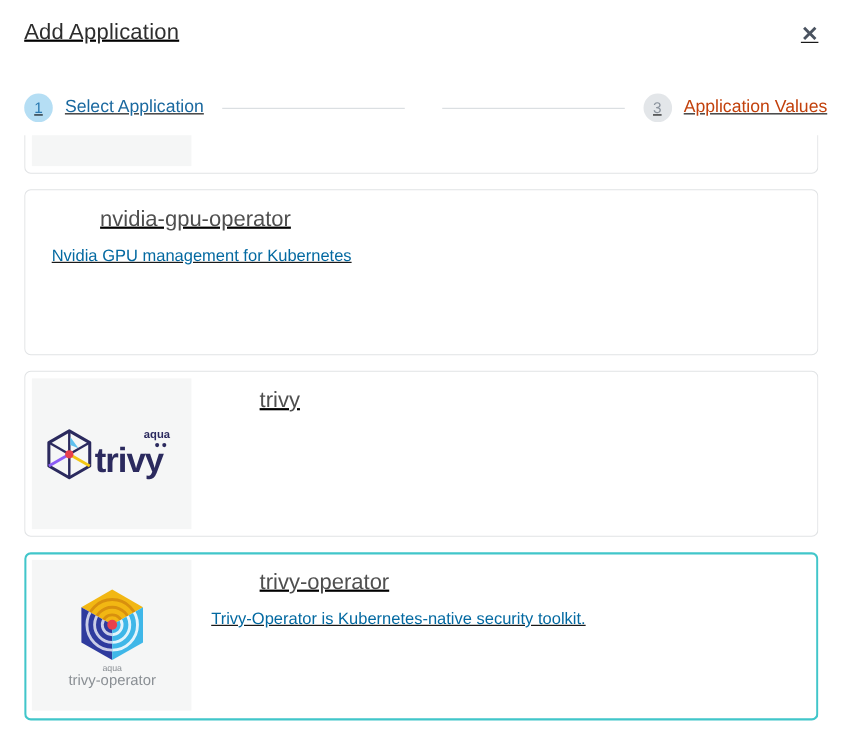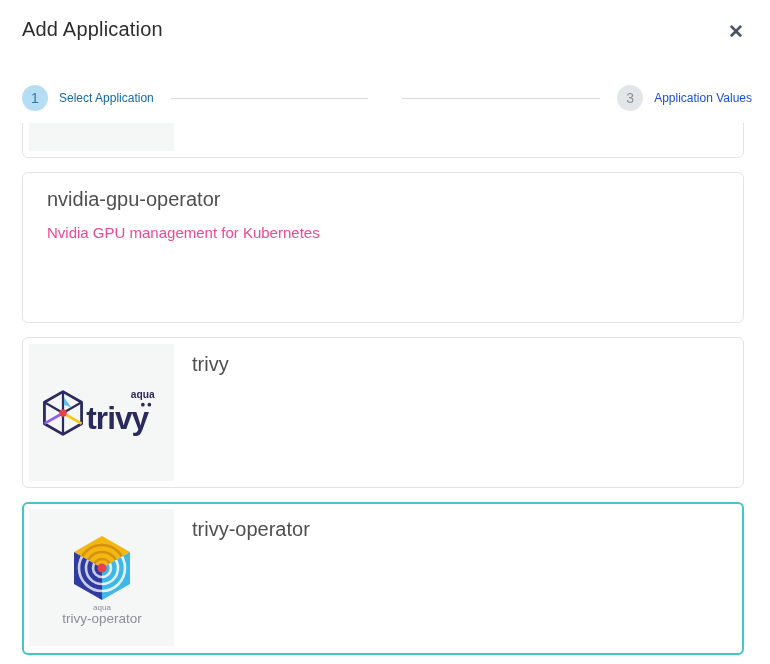--- a/index.html
+++ b/index.html
@@ -1,45 +1,45 @@
 <!DOCTYPE html>
 <html><head>
 <meta charset="utf-8">
 <style>
   * { margin: 0; padding: 0; box-sizing: border-box; }
   html, body { background: #fff; }
   body { font-family: "Liberation Sans", sans-serif; width: 770px; height: 664px; overflow: hidden; }
 
-  .modal { width: 766px; height: 664px; background: #fff; position: relative; }
+  .modal { width: 766px; height: 664px; background: #fff; position: relative; text-decoration: underline; }
 
   
   .modal-header { display: flex; justify-content: space-between; align-items: flex-start; padding: 18px 16px 0 22px; }
   .modal-title { font-size: 20px; font-weight: 400; color: #2d2d2d; letter-spacing: 0.2px; }
   .close-btn { background: none; border: none; cursor: pointer; font-size: 19px; font-weight: 700; color: #4a5360; line-height: 1; padding: 4px 6px; }
 
   
   .stepper { display: flex; align-items: center; margin: 40px 14px 0 22px; }
   .step { display: flex; align-items: center; gap: 11px; white-space: nowrap; }
   .badge { width: 26px; height: 26px; border-radius: 50%; display: flex; align-items: center; justify-content: center; font-size: 14px; flex: none; }
   .badge-active { background: #b5def4; color: #2b7ab2; }
   .badge-pending { background: #e3e6e9; color: #8a929c; }
-  .step-label { font-size: 12px; }
+  .step-label { font-size: 16px; }
   .label-active { color: #19689f; }
-  .label-pending { color: #1d4ed8; }
+  .label-pending { color: #c2410c; }
   .connector { flex: 1; height: 1px; background: #d8dcdf; margin: 0 17px; }
 
   
   .app-list { margin: 12px 22px 0 22px; height: 534px; overflow: hidden; display: flex; flex-direction: column; gap: 14px; }
   .app-card { border: 1px solid #e1e3e5; border-radius: 6px; background: #fff; display: flex; padding: 6px; height: 151px; flex: none; cursor: pointer; }
   .app-card.partial { margin-top: -116px; }
   .app-card.selected { border: 2px solid #41c6ca; padding: 5px; height: 153px; }
   .card-image { width: 145px; height: 137px; background: #f5f6f6; flex: none; display: flex; align-items: center; justify-content: center; }
   .card-body { padding: 9px 10px 0 18px; min-width: 0; }
-  .card-title { font-size: 20px; font-weight: 400; color: #4f4f4f; }
-  .card-desc { font-size: 15px; color: #ec4899; margin-top: 11px; line-height: 1.42; max-width: 520px; }
+  .card-title { font-size: 20px; font-weight: 400; color: #4f4f4f; margin-left: 44px; }
+  .card-desc { font-size: 15px; color: #0369a1; margin-top: 11px; line-height: 1.42; max-width: 520px; }
 
   svg text { font-family: "Liberation Sans", sans-serif; }
 </style>
 </head>
 <body>
 
 <div class="modal">
 
   <div class="modal-header">
     <h1 class="modal-title">Add Application</h1>
@@ -130,17 +130,18 @@
                 <circle cx="55" cy="39" r="23"></circle>
               </g>
           </g>
           <circle cx="55" cy="39" r="4.5" fill="#e8414d"></circle>
           <text x="55" y="81" text-anchor="middle" font-size="8" fill="#8a8f94">aqua</text>
           <text x="55" y="94" text-anchor="middle" font-size="13.5" fill="#8a8f94">trivy-operator</text>
         </svg>
       </div>
       <div class="card-body">
         <div class="card-title">trivy-operator</div>
+        <div class="card-desc">Trivy-Operator is Kubernetes-native security toolkit.</div>
       </div>
     </div>
 
   </div>
 </div>
 
 </body></html>

